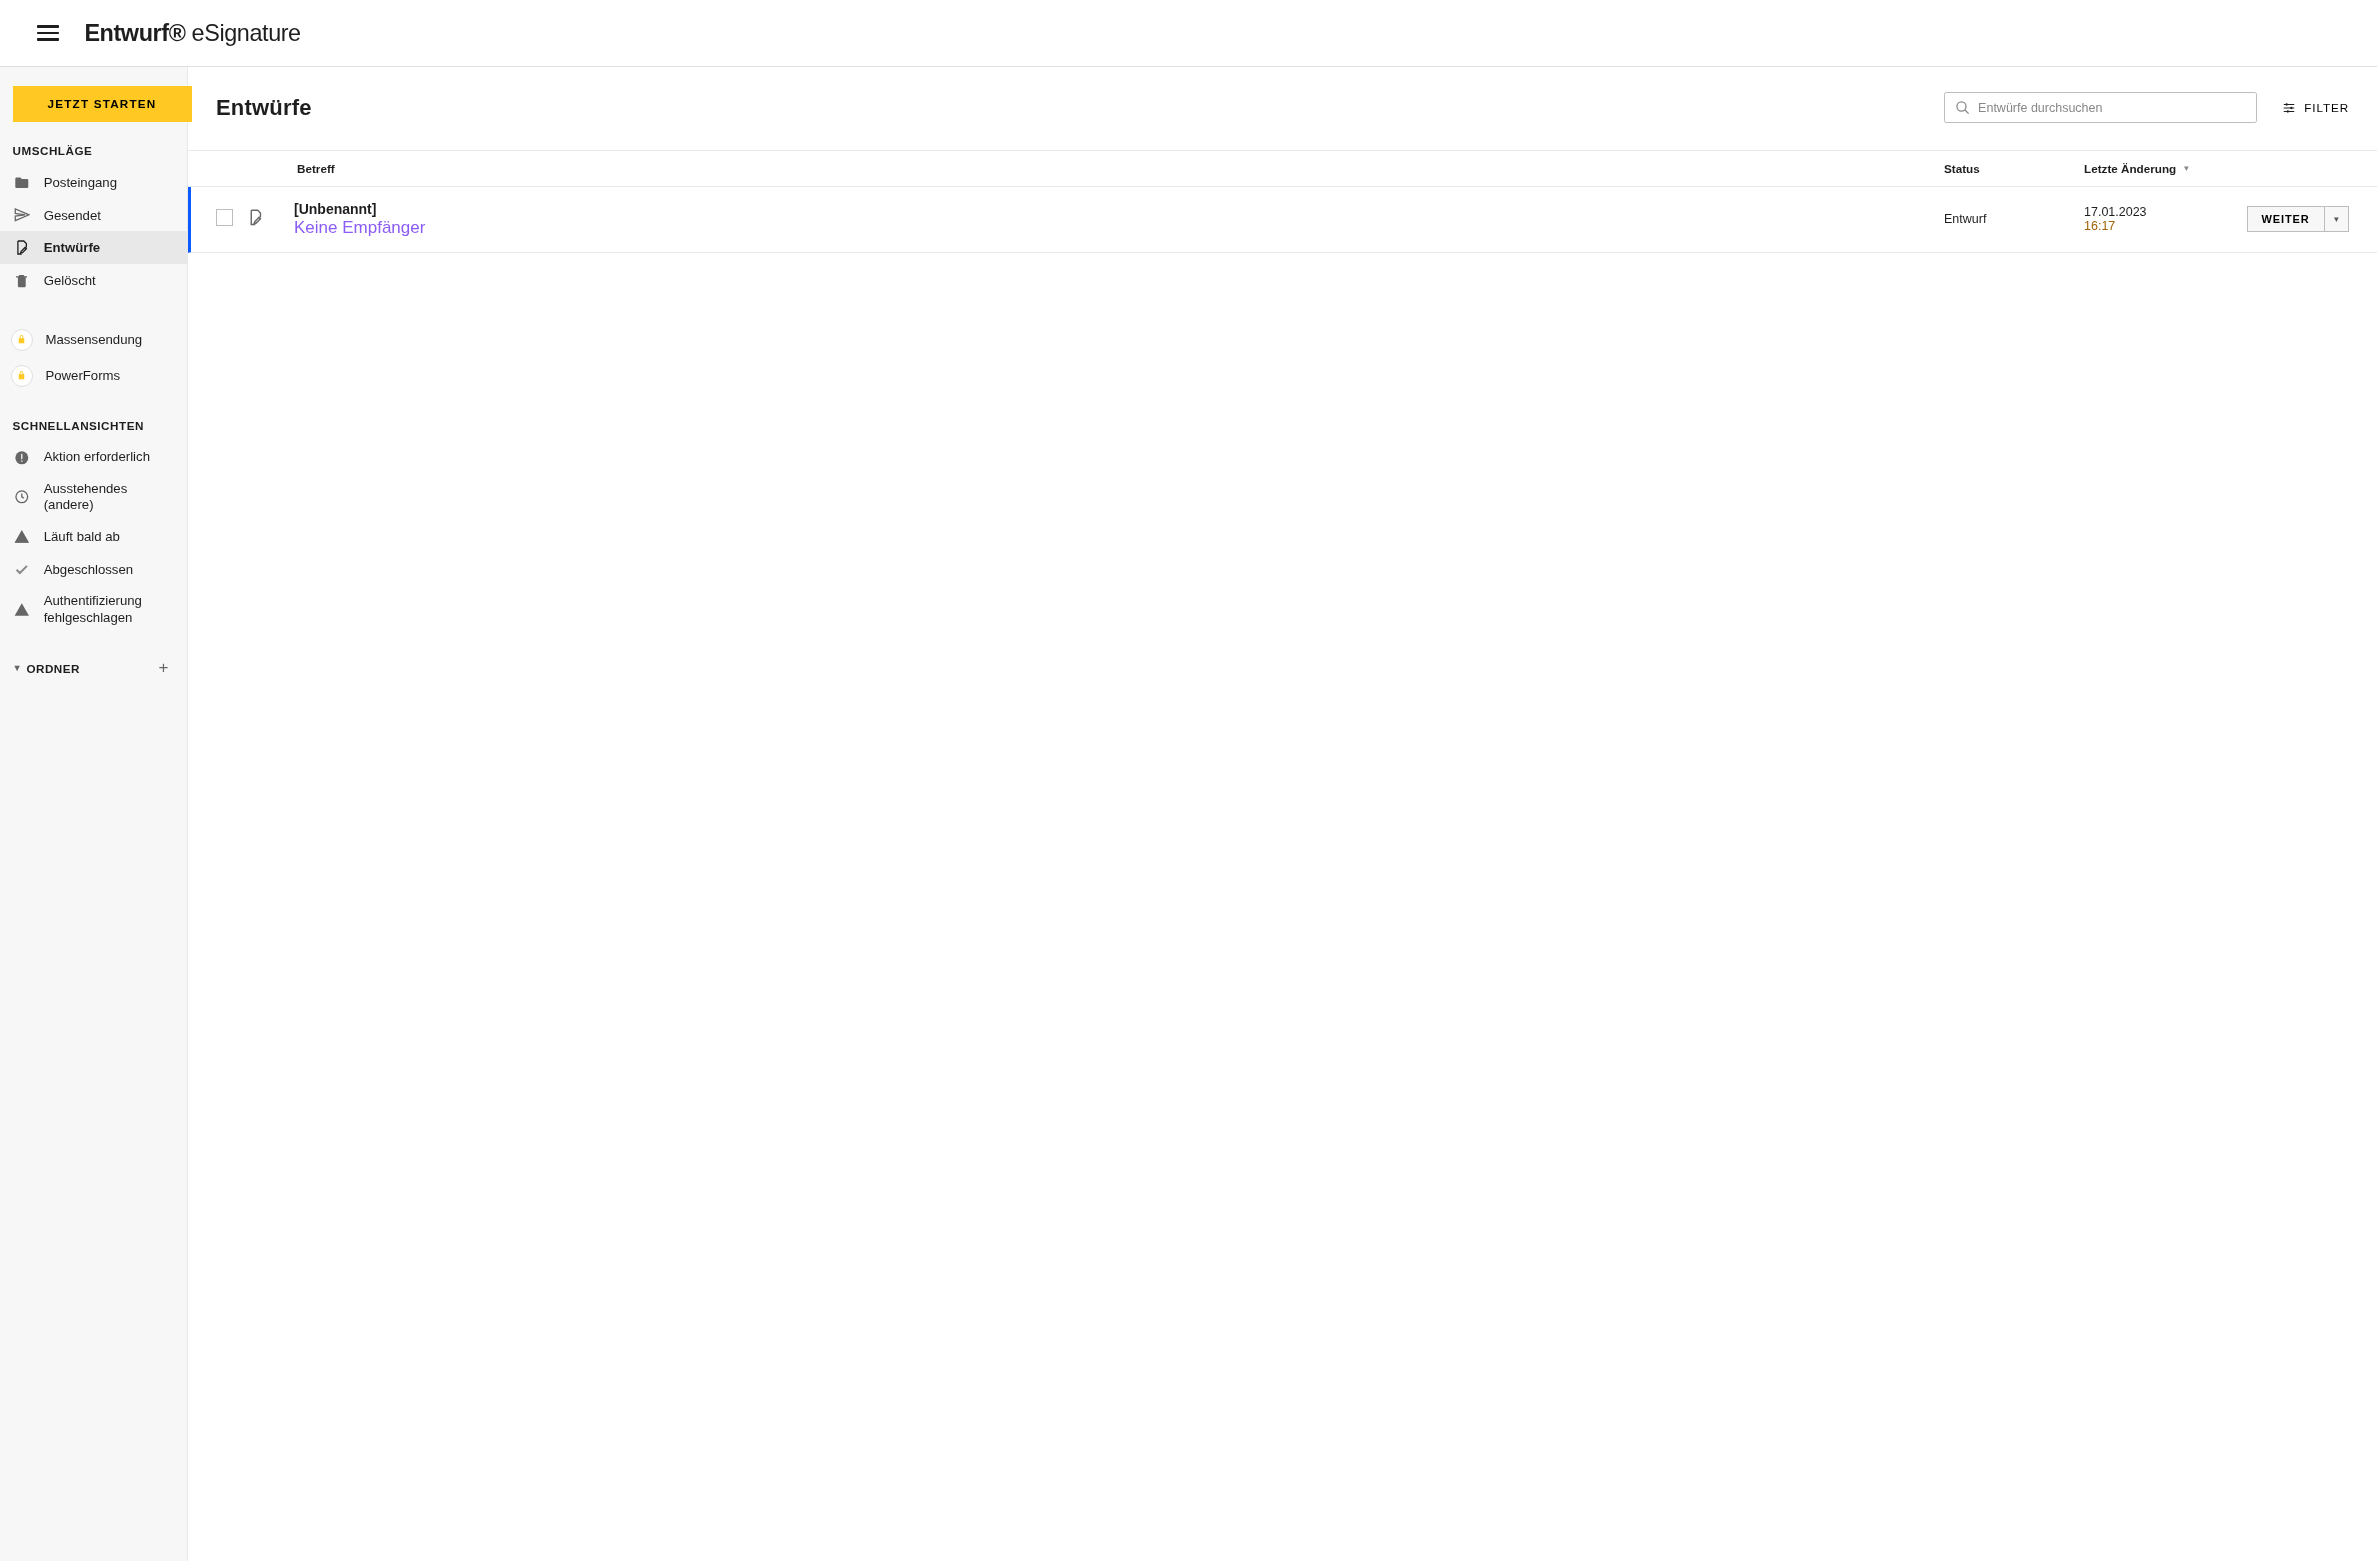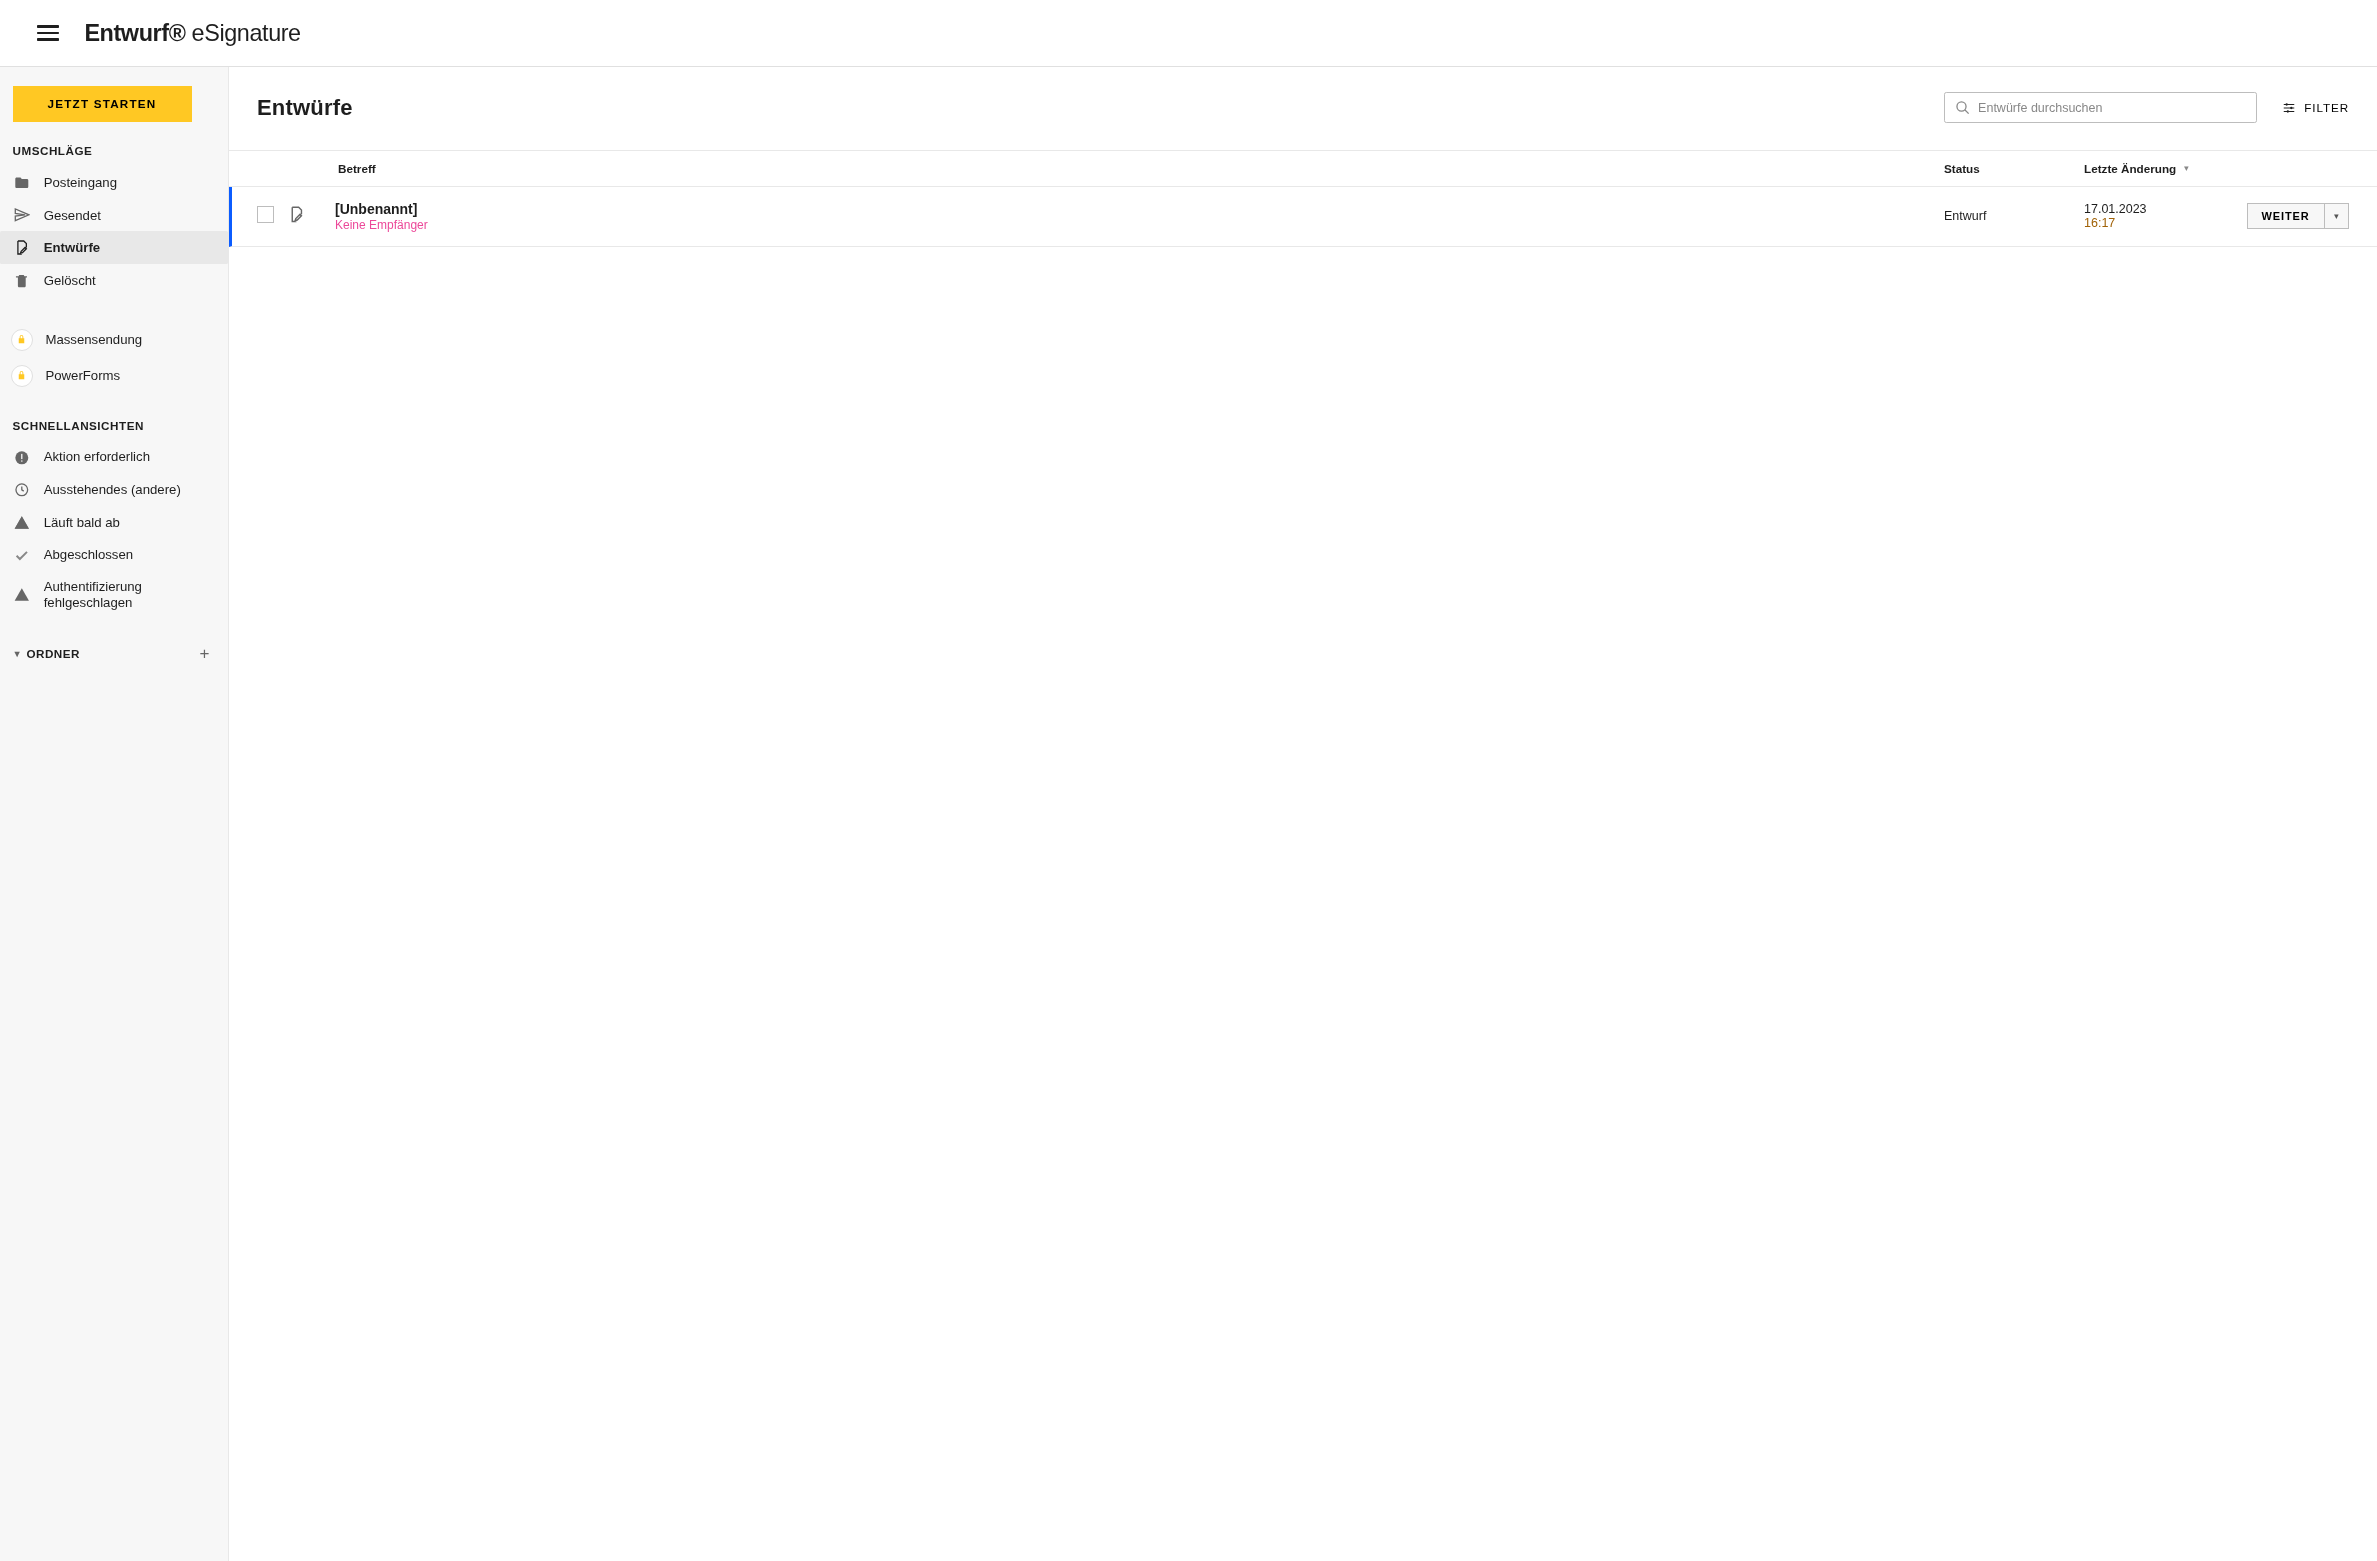--- a/index.html
+++ b/index.html
@@ -14,21 +14,21 @@
       gap: 25px;
     }
     .hamburger { width: 22px; height: 15.6px; display: flex; flex-direction: column; justify-content: space-between; cursor: pointer; margin-left: 18.7px; }
     .hamburger span { height: 2.3px; background: #1e1e1e; border-radius: 0.8px; }
     .brand { font-size: 23.4px; font-weight: 800; letter-spacing: -0.4px; }
     .brand .light { font-weight: 400; }
     
     .layout { display: flex; }
     
     .sidebar {
-      width: 229px;
+      width: 188px;
       background: #f7f7f7;
       border-right: 0.8px solid #e8e8e8;
       padding: 18.7px 12.5px 31px 12.5px;
       min-height: calc(100vh - 67px);
     }
     .start-btn {
       width: 179px;
       height: 36px;
       background: #ffc823;
       border: none;
@@ -139,21 +139,21 @@
       margin-right: -28px;
       padding: 14px 28px 14px 25px;
       cursor: pointer;
     }
     .row-checkbox input {
       width: 17px; height: 17px; border: 1.6px solid #bdbdbd;
       appearance: none; background: #fff; cursor: pointer;
     }
     .row-icon svg { fill: #666; width: 17px; height: 18.7px; }
     .row-subject-main { font-size: 14px; font-weight: 700; margin-bottom: 1.6px; }
-    .row-subject-sub { font-size: 12px; color: #ec4899; }
+    .row-subject-sub { font-size: 17px; color: #8b5cf6; }
     .row-status { font-size: 12.5px; }
     .row-date-main { font-size: 12.5px; }
     .row-date-sub { font-size: 12.5px; color: #a16207; }
     .row-actions {
       display: flex; justify-content: flex-end; gap: 0;
     }
     .action-main {
       border: 0.8px solid #bdbdbd; background: #f7f7f7;
       padding: 6.2px 14px; font-size: 11px; font-weight: 700;
       letter-spacing: 0.9px; cursor: pointer;

